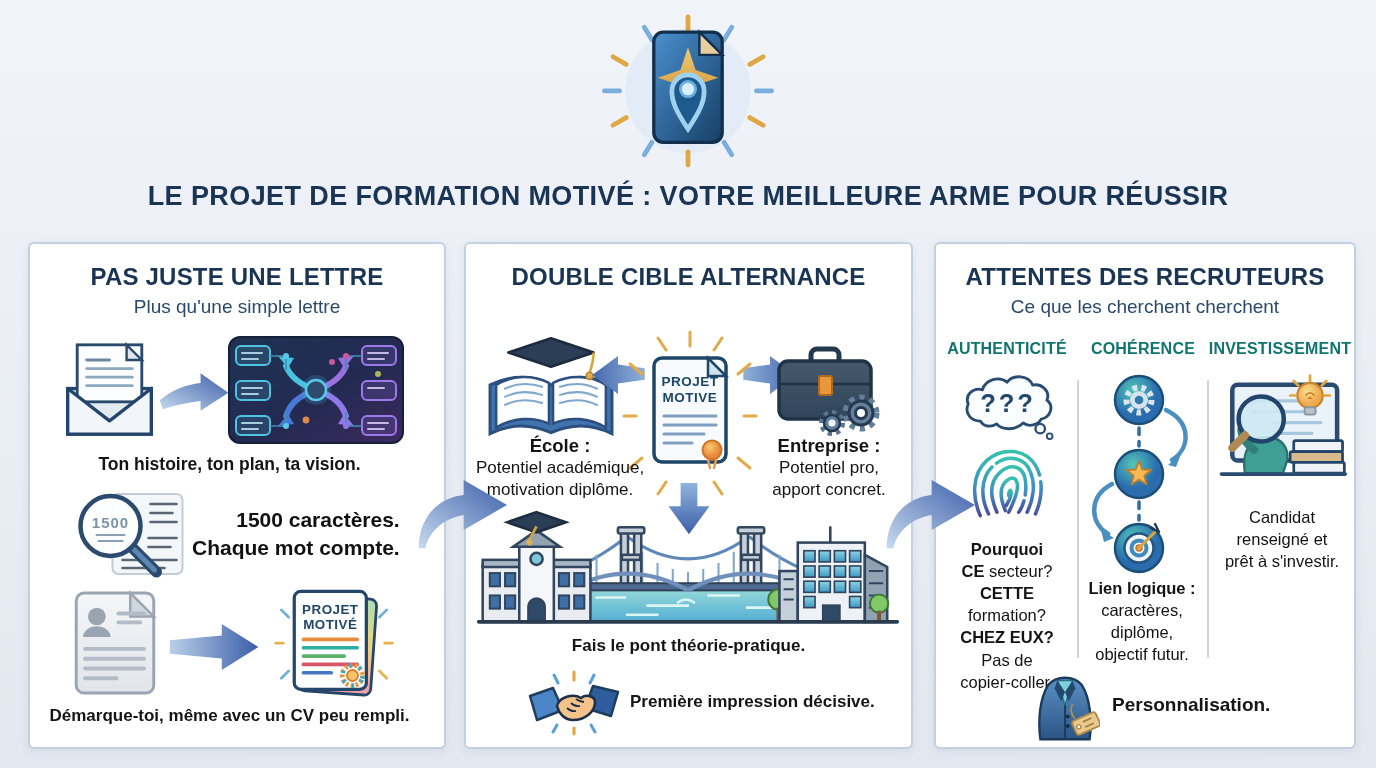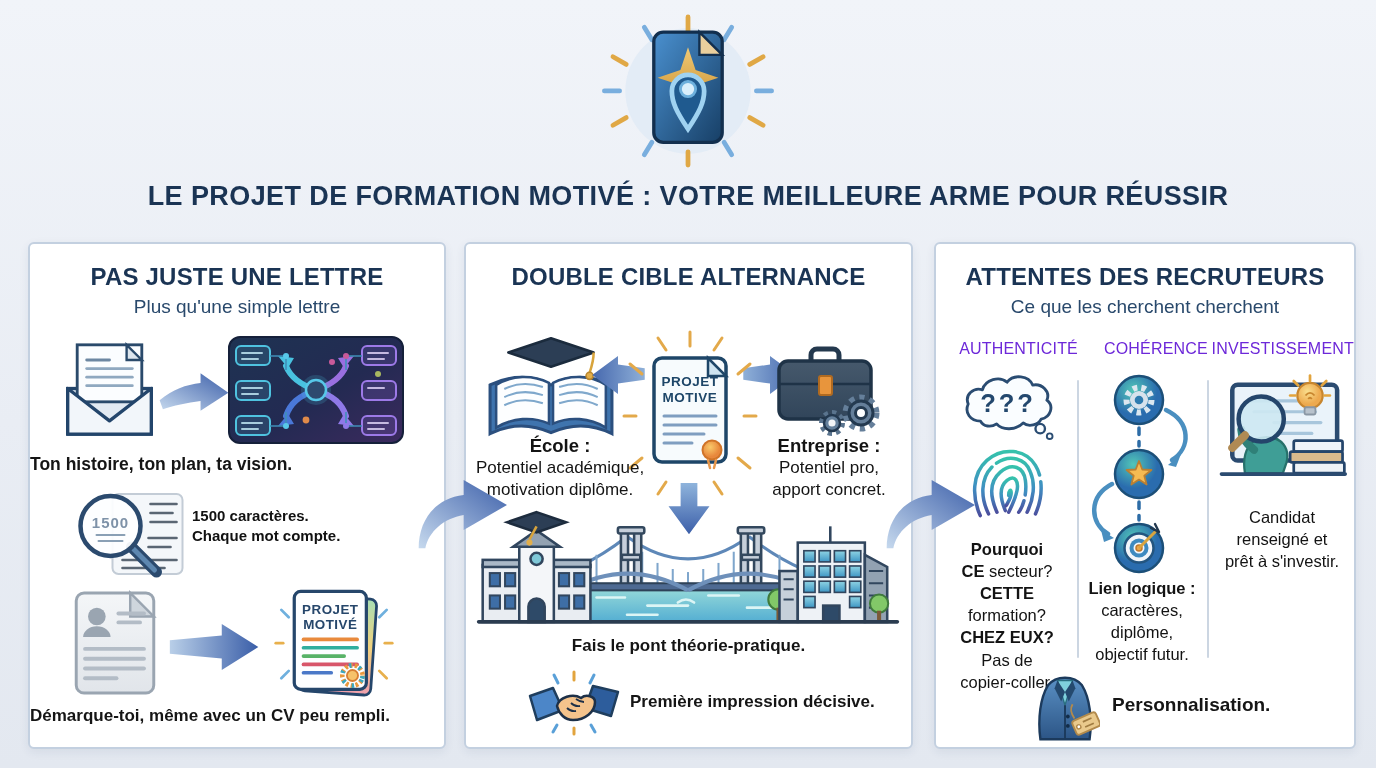--- a/index.html
+++ b/index.html
@@ -8,25 +8,25 @@
     font-family:"Liberation Sans",sans-serif;color:#141414}
   .i{position:absolute}
   .i svg{display:block;width:100%;height:100%}
   .title{position:absolute;top:181px;left:0;width:100%;margin:0;text-align:center;
     font-size:27px;font-weight:800;letter-spacing:.4px;color:#1a3454}
   .panel{position:absolute;top:242px;height:503px;background:#fff;border:2px solid #c3d0e0;
     border-radius:6px;box-shadow:0 3px 10px rgba(44,66,96,.08)}
   .p1{left:28px;width:414px}.p2{left:464px;width:445px}.p3{left:934px;width:418px}
   .panel h2{margin:19px 6px 0;text-align:center;font-size:24px;font-weight:800;color:#1a3454;letter-spacing:.2px}
   .panel .sub{text-align:center;font-size:19px;color:#29496c;margin-top:5px;font-weight:500}
-  .cap{position:absolute;left:0;right:15px;font-weight:700;color:#151515;font-size:17.5px}
-  .stat{position:absolute;font-size:15px;font-weight:700;color:#111;line-height:1.32;text-align:left}
+  .cap{position:absolute;left:0;right:15px;text-align:center;font-weight:700;color:#151515;font-size:17.5px}
+  .stat{position:absolute;font-size:21px;font-weight:700;color:#111;line-height:1.32;text-align:right}
   .pcap{position:absolute;text-align:center;font-size:17px;color:#141414;line-height:1.26}
   .pcap .h{font-size:18.5px;font-weight:800}
-  .p3h{position:absolute;top:96px;font-size:16px;font-weight:400;color:#6d28d9;text-align:right;letter-spacing:.2px}
+  .p3h{position:absolute;top:96px;font-size:16px;font-weight:700;color:#0f766e;text-align:center;letter-spacing:.2px}
   .vdiv{position:absolute;top:136px;width:2px;height:278px;background:#ccd6e2;border-radius:1px}
   .p3col{position:absolute;text-align:center;font-size:16.5px;color:#131313;line-height:1.34}
   .p3col b{font-weight:800}
   .bigcap{font-size:17px;font-weight:700;color:#151515;position:absolute}
   .swoosh{position:absolute;top:470px;width:100px;height:80px;z-index:6}
   .sA{left:412px}.sB{left:880px}
 </style>
 </head>
 <body>
 

